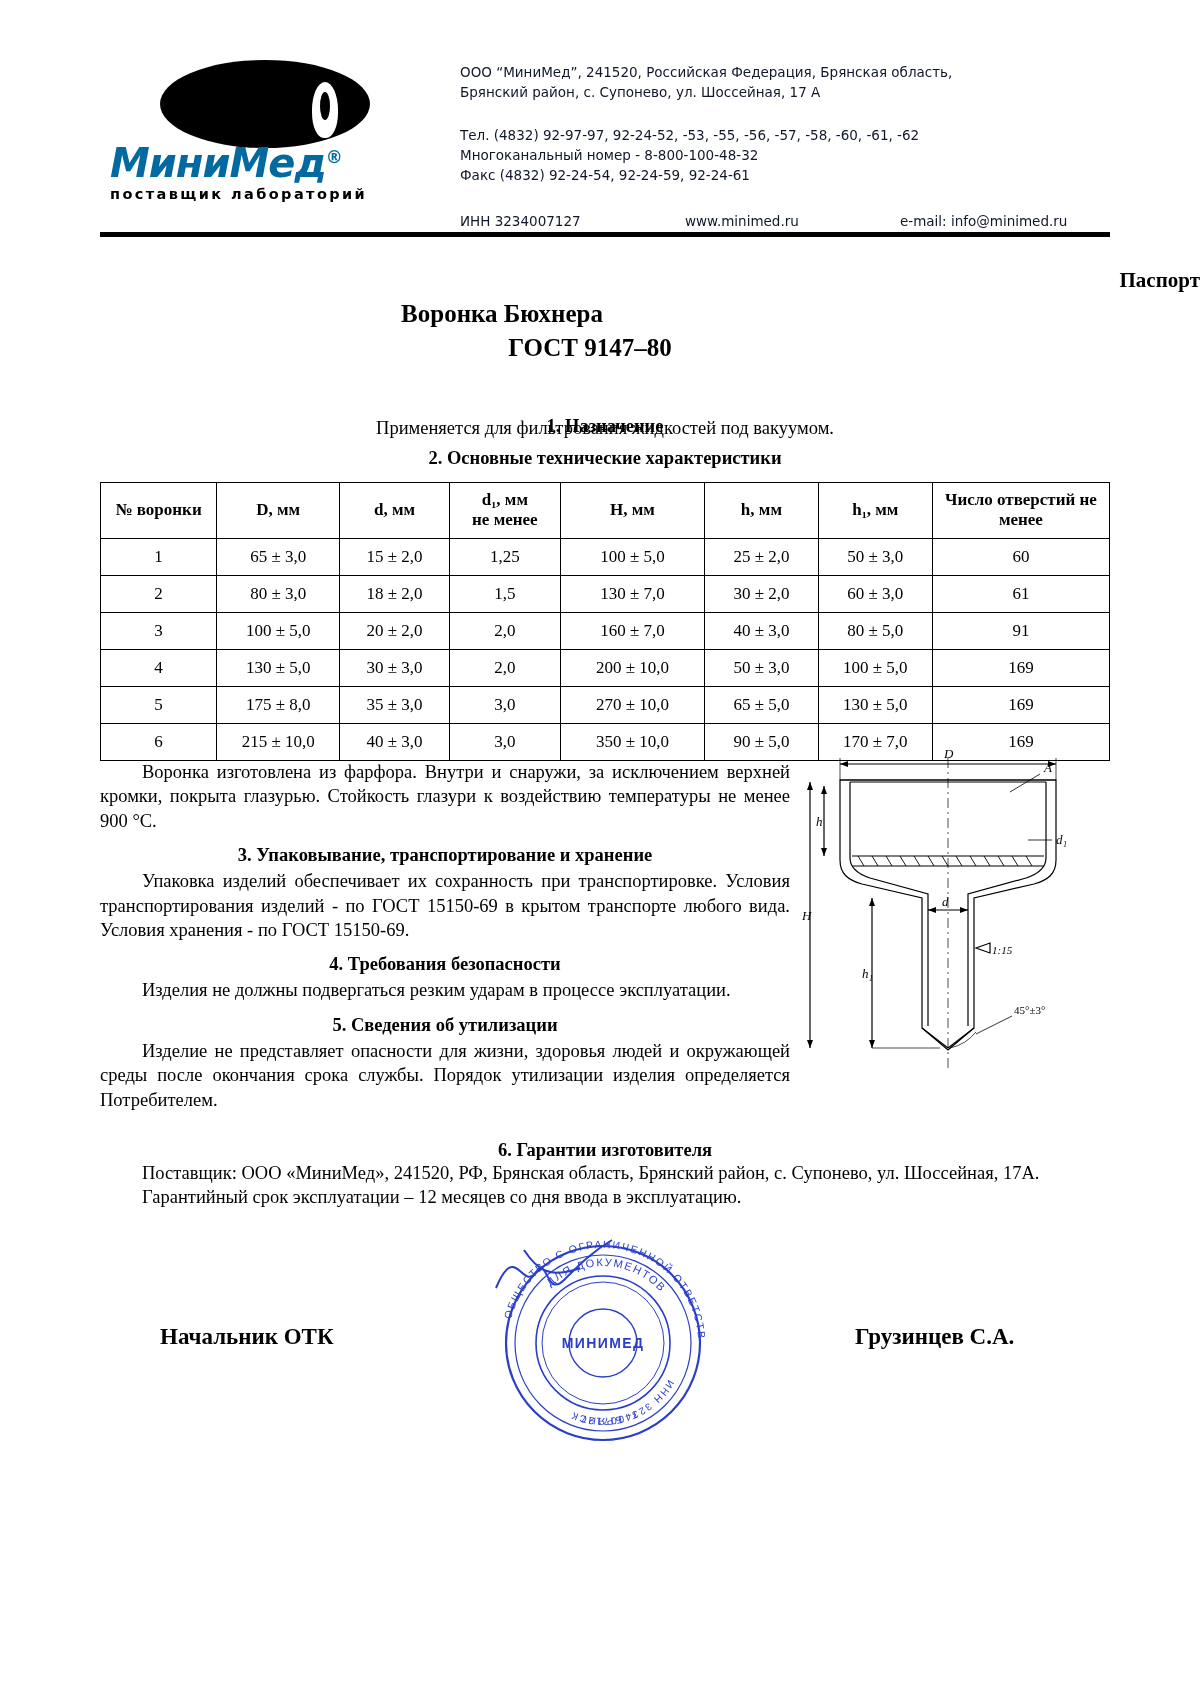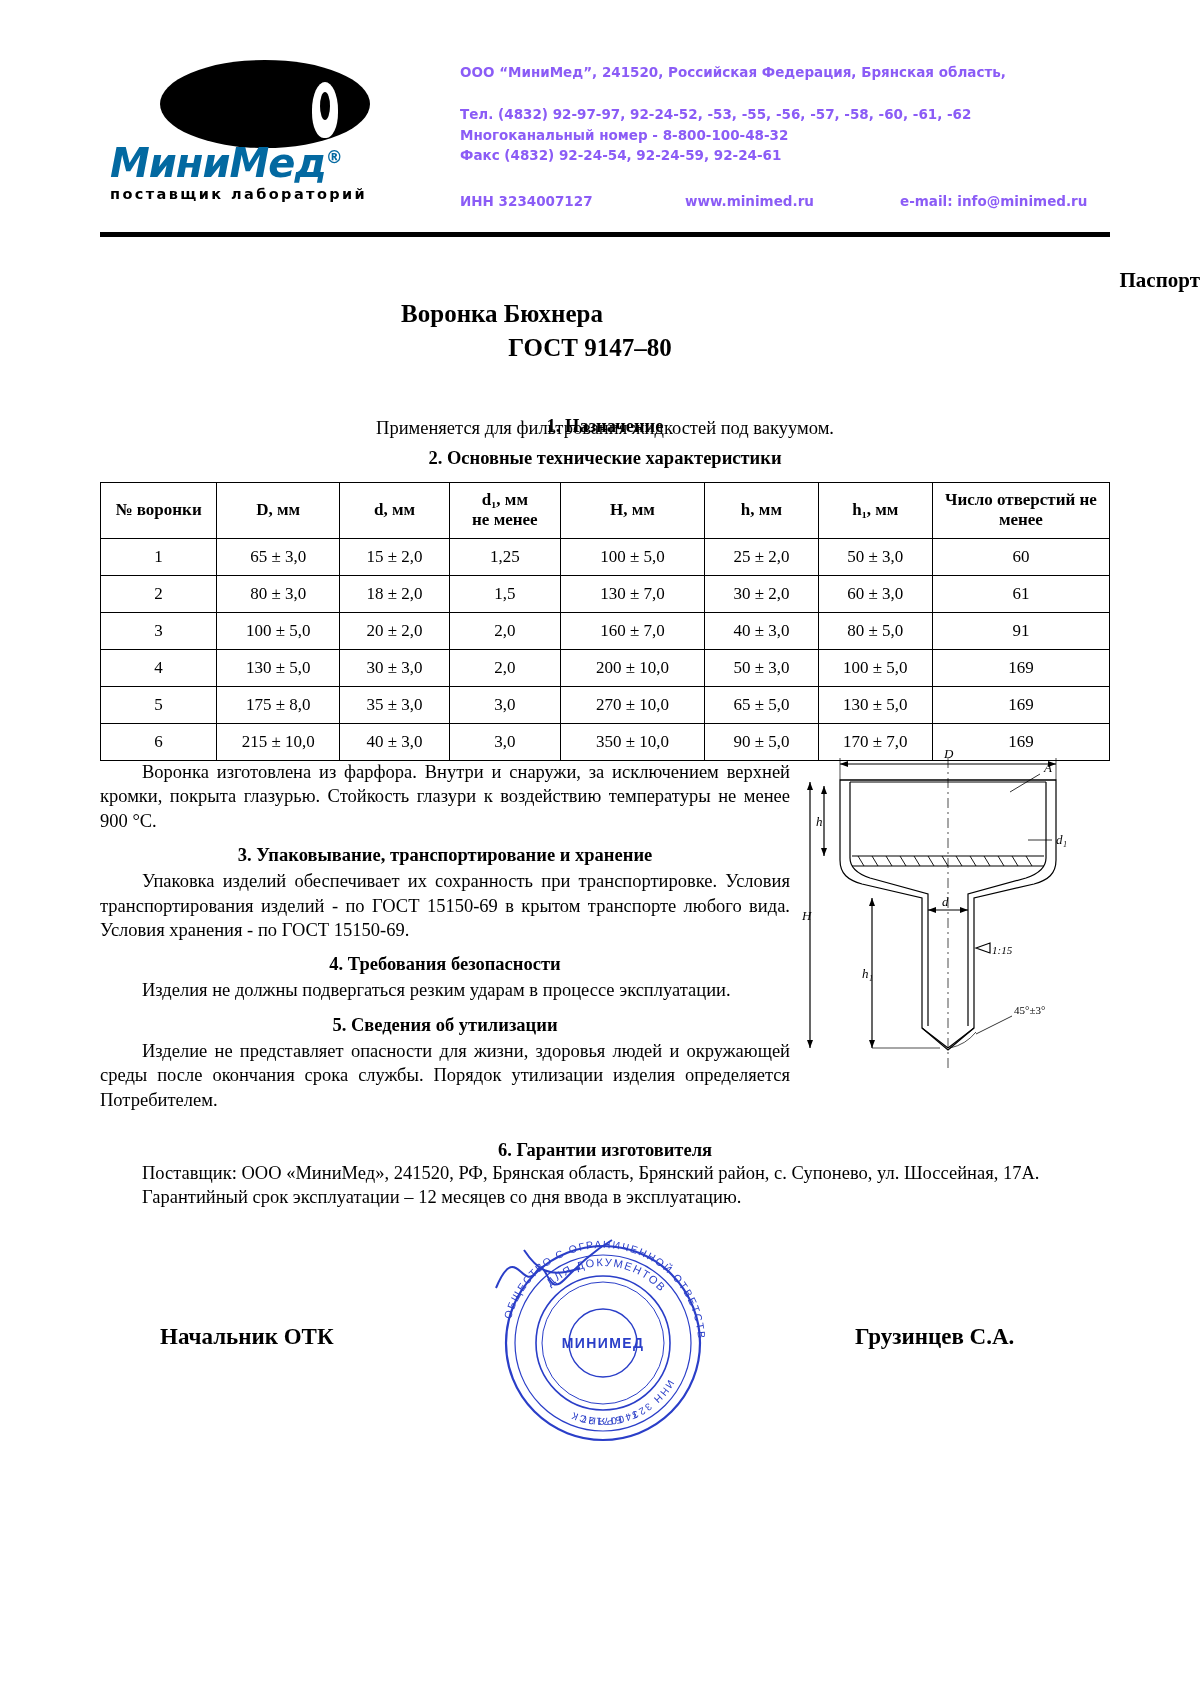--- a/index.html
+++ b/index.html
@@ -92,23 +92,23 @@
     font-weight: bold;
     letter-spacing: 2.4px;
     color: #000;
     white-space: nowrap;
   }
   .contact-block {
     flex: 1;
     padding-left: 40px;
     font-family: "DejaVu Sans", sans-serif;
     font-size: 13.5px;
-    font-weight: bold;
+    font-weight: normal;
     line-height: 1.5;
-    color: #8b5cf6;
+    color: #0f172a;
   }
   .contact-addr { margin-top: 10px; }
   .contact-phones { margin-top: 22px; }
   .contact-row {
     margin-top: 26px;
     display: flex;
     align-items: baseline;
   }
   .contact-row .inn { width: 225px; }
   .contact-row .site { width: 215px; }
@@ -256,20 +256,21 @@
   <div class="header">
     <div class="logo-block">
       <div class="logo-oval">
         <div class="logo-flame"></div>
       </div>
       <div class="logo-word"><span>МиниМед</span><span class="logo-reg">®</span></div>
       <div class="logo-sub">поставщик  лабораторий</div>
     </div>
     <div class="contact-block">
       <div class="contact-addr">ООО “МиниМед”, 241520, Российская Федерация, Брянская область,</div>
+      <div>Брянский район, с. Супонево, ул. Шоссейная, 17 А</div>
       <div class="contact-phones">Тел. (4832) 92-97-97, 92-24-52, -53, -55, -56, -57, -58, -60, -61, -62</div>
       <div>Многоканальный номер - 8-800-100-48-32</div>
       <div>Факс (4832) 92-24-54, 92-24-59, 92-24-61</div>
       <div class="contact-row">
         <span class="inn">ИНН 3234007127</span>
         <span class="site">www.minimed.ru</span>
         <span class="mail">e-mail: info@minimed.ru</span>
       </div>
     </div>
   </div>

